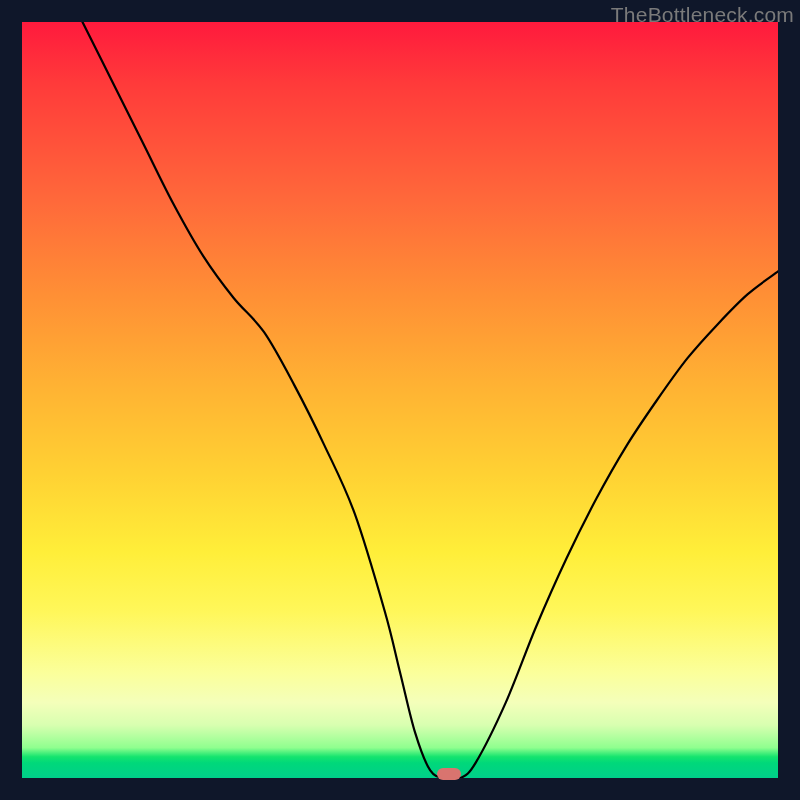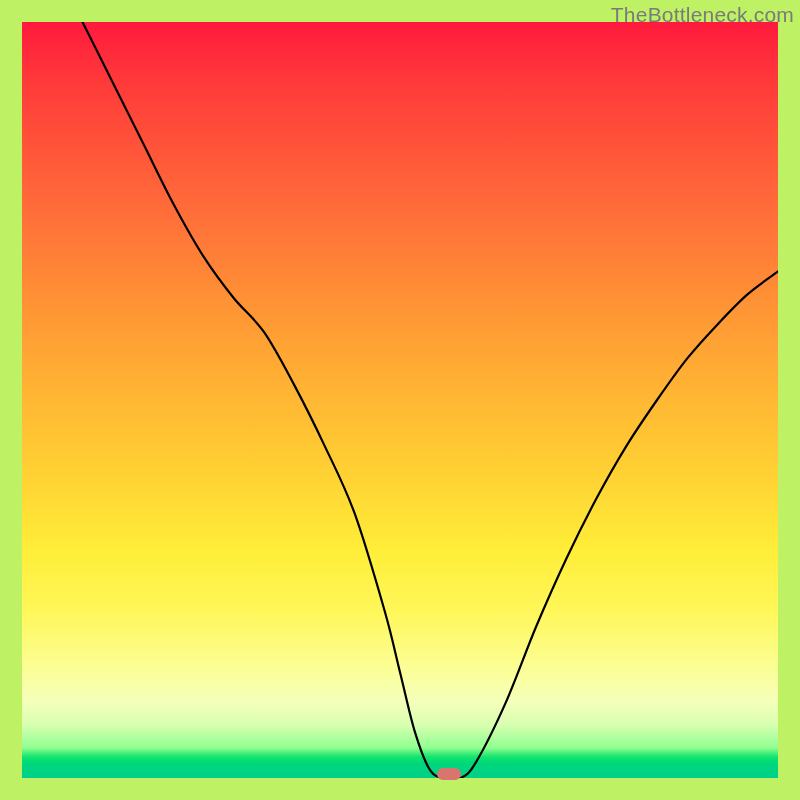--- a/index.html
+++ b/index.html
@@ -8,21 +8,21 @@
     width: 800px;
     height: 800px;
     background: #000;
     overflow: hidden;
     font-family: Arial, Helvetica, sans-serif;
   }
   .frame {
     position: relative;
     width: 800px;
     height: 800px;
-    background: #bef264;
+    background: #0f172a;
   }
   .plot {
     position: absolute;
     left: 22px;
     top: 22px;
     width: 756px;
     height: 756px;
     
     background: linear-gradient(
       to bottom,

